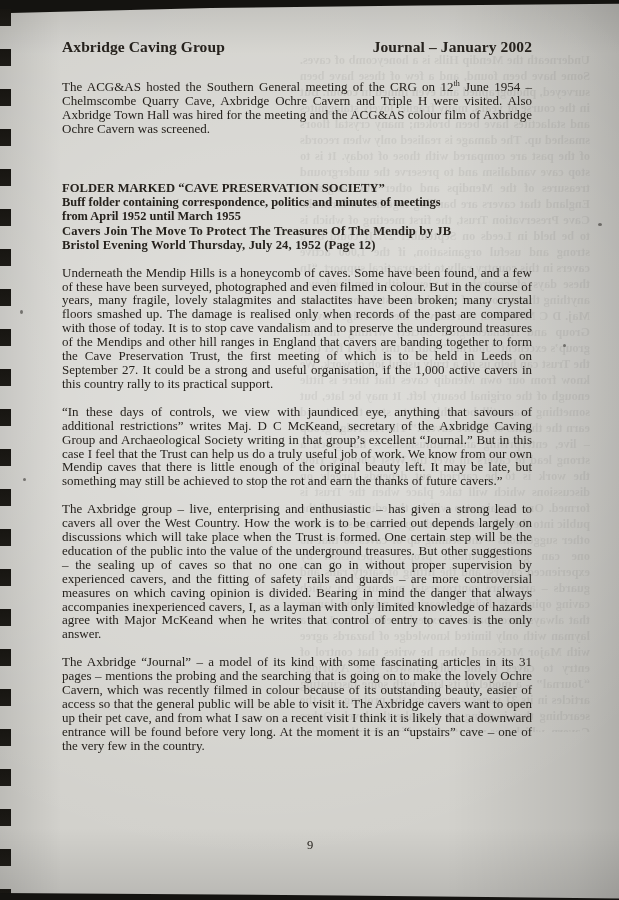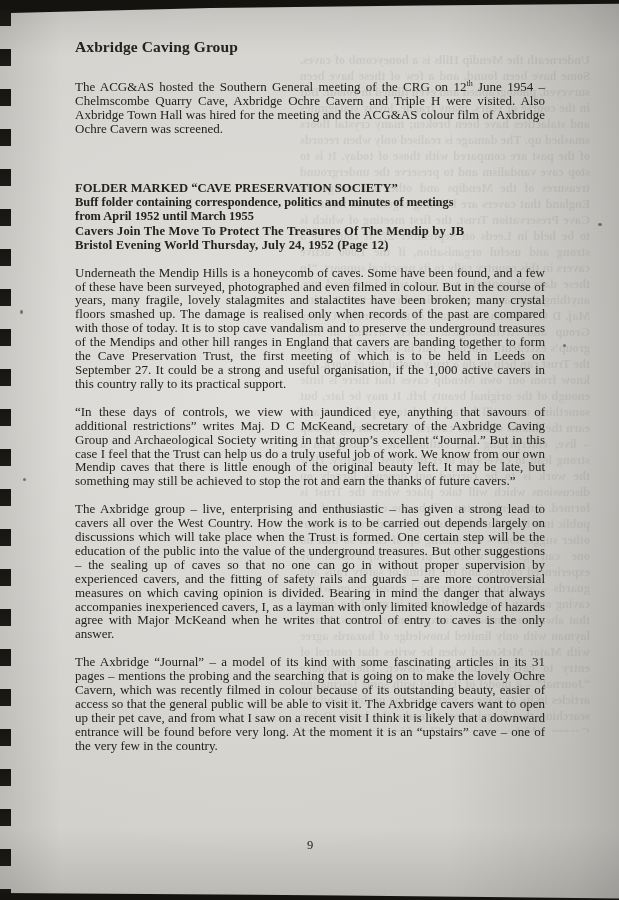--- a/index.html
+++ b/index.html
@@ -60,21 +60,21 @@
     pointer-events: none;
   }
 
   .speck { position: absolute; background: rgba(40,38,34,0.55); border-radius: 50%; filter: blur(0.4px); }
   .speck-1 { left: 598px; top: 223px; width: 4px; height: 3px; }
   .speck-2 { left: 563px; top: 344px; width: 3px; height: 3px; }
   .speck-3 { left: 20px;  top: 310px; width: 3px; height: 4px; }
   .speck-4 { left: 23px;  top: 478px; width: 3px; height: 3px; }
 
   .content {
-    position: absolute; left: 75px; top: 38px;
+    position: absolute; left: 62px; top: 38px;
     width: 470px;
   }
 
   .page-header {
     display: flex; justify-content: space-between; align-items: baseline;
     font-weight: bold; font-size: 15.5px; line-height: 18px;
     letter-spacing: 0.1px;
   }
 
   .body-par {
@@ -115,20 +115,21 @@
 
   <div class="speck speck-1"></div>
   <div class="speck speck-2"></div>
   <div class="speck speck-3"></div>
   <div class="speck speck-4"></div>
 
   <div class="content">
 
     <div class="page-header">
       <span>Axbridge Caving Group</span>
+      <span>Journal – January 2002</span>
     </div>
 
     <p class="body-par intro"><span>The ACG&amp;AS hosted the Southern General meeting of the CRG on 12</span><sup>th</sup><span> June 1954 – Chelmscombe Quarry Cave, Axbridge Ochre Cavern and Triple H were visited. Also Axbridge Town Hall was hired for the meeting and the ACG&amp;AS colour film of Axbridge Ochre Cavern was screened.</span></p>
 
     <h2 class="folder-heading">FOLDER MARKED “CAVE PRESERVATION SOCIETY”</h2>
 
     <p class="folder-note">
       <span>Buff folder containing correspondence, politics and minutes of meetings</span><br>
       <span>from April 1952 until March 1955</span>
     </p>

